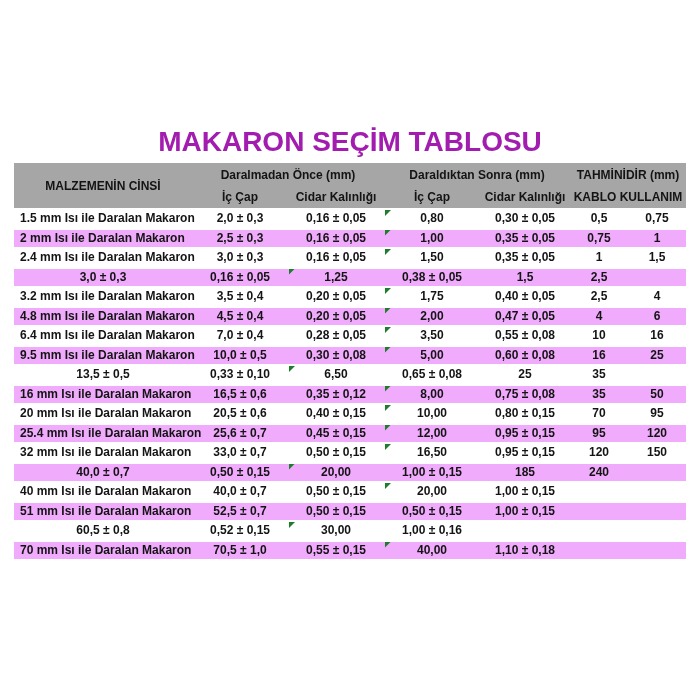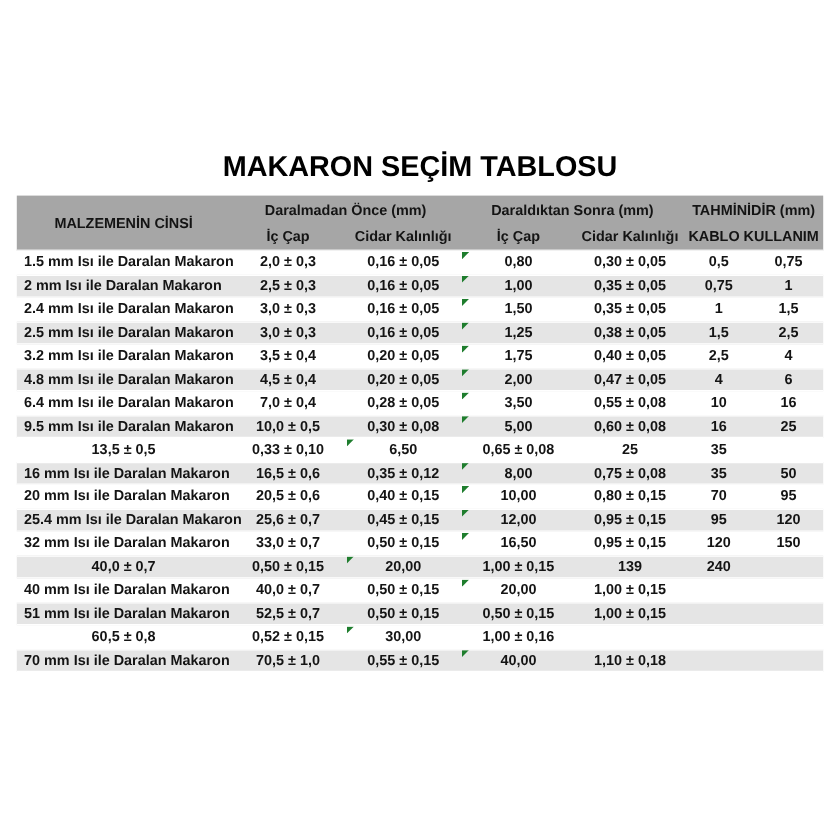--- a/index.html
+++ b/index.html
@@ -1,21 +1,21 @@
 <!DOCTYPE html>
 <html><head>
 <meta charset="utf-8">
 <style>
   * { margin:0; padding:0; box-sizing:border-box; }
   html,body { width:700px; height:700px; background:#ffffff; font-family:"Liberation Sans", sans-serif; }
   .page { position:relative; width:700px; height:700px; overflow:hidden; background:#ffffff; }
 
   .title {
     position:absolute; top:126px; left:0; width:700px;
-    text-align:center; font-size:24px; font-weight:bold; color:#000000;
+    text-align:center; font-size:28px; font-weight:bold; color:#a21caf;
     white-space:nowrap;
   }
 
   .table { position:absolute; left:14px; top:163px; width:672px; }
 
   .thead {
     display:grid;
     grid-template-columns:178px 96px 96px 96px 90px 58px 58px;
     grid-template-rows:23px 22px;
     background:#a6a6a6;
@@ -35,21 +35,21 @@
   .s-cid2  { grid-column:5; grid-row:2; }
   .s-kablo { grid-column:6/8; grid-row:2; }
 
   .tbody { width:672px; }
   .tr {
     display:grid;
     grid-template-columns:178px 96px 96px 96px 90px 58px 58px;
     height:19.5px;
     font-size:12px; font-weight:bold; color:#141414;
   }
-  .tr.alt { background:#e5e5e5; box-shadow: inset 0 1px 0 #ffffff, inset 0 -1px 0 #ffffff; }
+  .tr.alt { background:#f0abfc; box-shadow: inset 0 1px 0 #ffffff, inset 0 -1px 0 #ffffff; }
   .td {
     text-align:center; white-space:nowrap; line-height:19.5px; height:100%;
     overflow:visible;
   }
   .td.c1 { text-align:left; padding-left:6px; }
   .td.c4 { position:relative; }
 
   .flag {
     position:absolute; top:1px; left:1px; width:6px; height:6px;
     background:#1e7d2d;
@@ -99,21 +99,20 @@
     <div class="td c1">2.4 mm Isı ile Daralan Makaron</div>
     <div class="td c2">3,0 ± 0,3</div>
     <div class="td c3">0,16 ± 0,05</div>
     <div class="td c4">1,50<span class="flag" style="background: rgb(30, 125, 45);"></span></div>
     <div class="td c5">0,35 ± 0,05</div>
     <div class="td c6">1</div>
     <div class="td c7">1,5</div>
   </div>
 
   <div class="tr alt">
-    <div class="td c1">2.5 mm Isı ile Daralan Makaron</div>
     <div class="td c2">3,0 ± 0,3</div>
     <div class="td c3">0,16 ± 0,05</div>
     <div class="td c4">1,25<span class="flag" style="background: rgb(30, 125, 45);"></span></div>
     <div class="td c5">0,38 ± 0,05</div>
     <div class="td c6">1,5</div>
     <div class="td c7">2,5</div>
   </div>
 
   <div class="tr">
     <div class="td c1">3.2 mm Isı ile Daralan Makaron</div>
@@ -202,21 +201,21 @@
     <div class="td c5">0,95 ± 0,15</div>
     <div class="td c6">120</div>
     <div class="td c7">150</div>
   </div>
 
   <div class="tr alt">
     <div class="td c2">40,0 ± 0,7</div>
     <div class="td c3">0,50 ± 0,15</div>
     <div class="td c4">20,00<span class="flag" style="background: rgb(30, 125, 45);"></span></div>
     <div class="td c5">1,00 ± 0,15</div>
-    <div class="td c6">139</div>
+    <div class="td c6">185</div>
     <div class="td c7">240</div>
   </div>
 
   <div class="tr">
     <div class="td c1">40 mm Isı ile Daralan Makaron</div>
     <div class="td c2">40,0 ± 0,7</div>
     <div class="td c3">0,50 ± 0,15</div>
     <div class="td c4">20,00<span class="flag" style="background: rgb(30, 125, 45);"></span></div>
     <div class="td c5">1,00 ± 0,15</div>
     <div class="td c6"></div>

